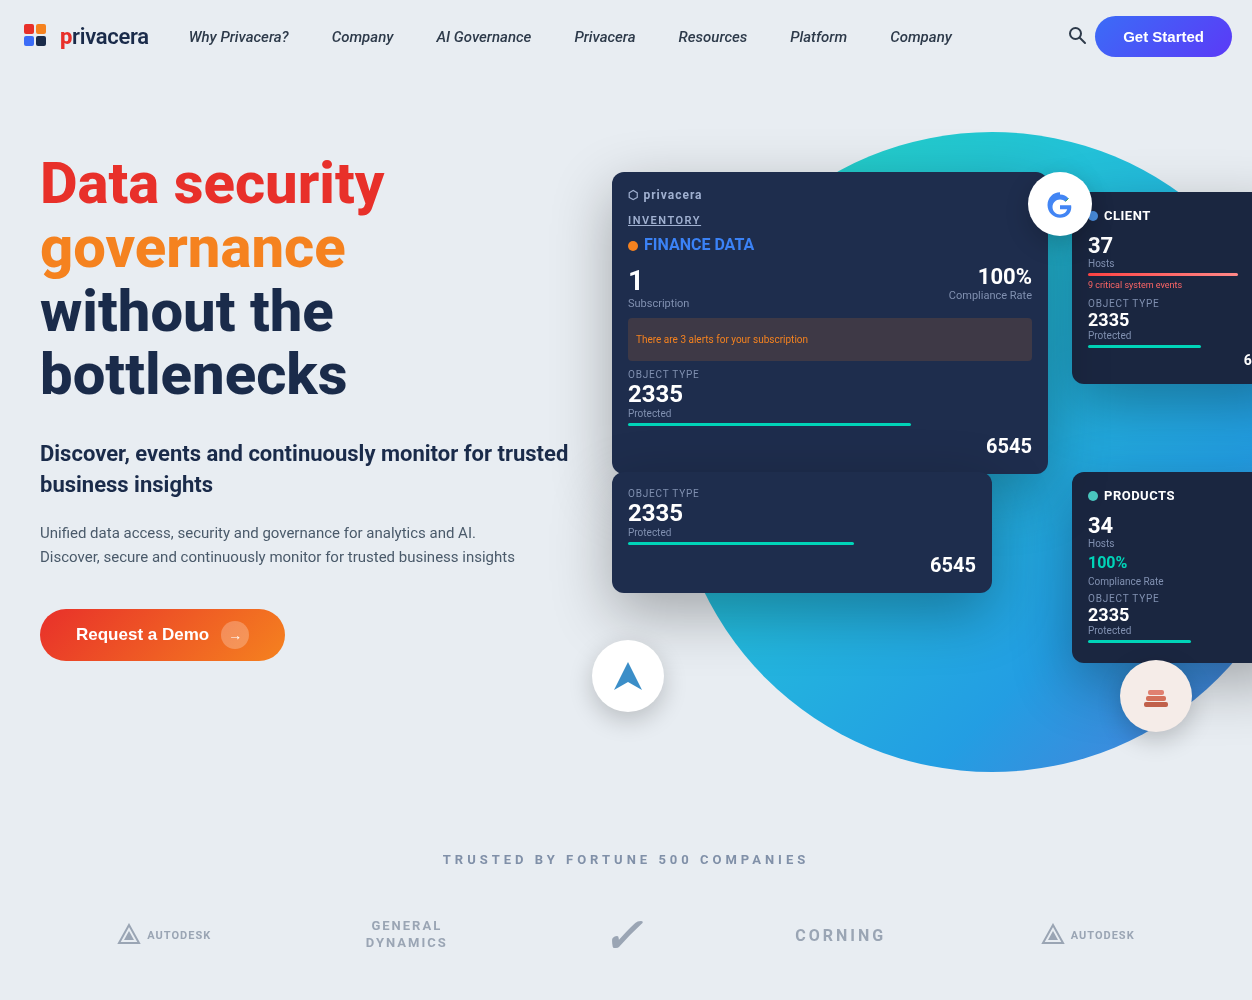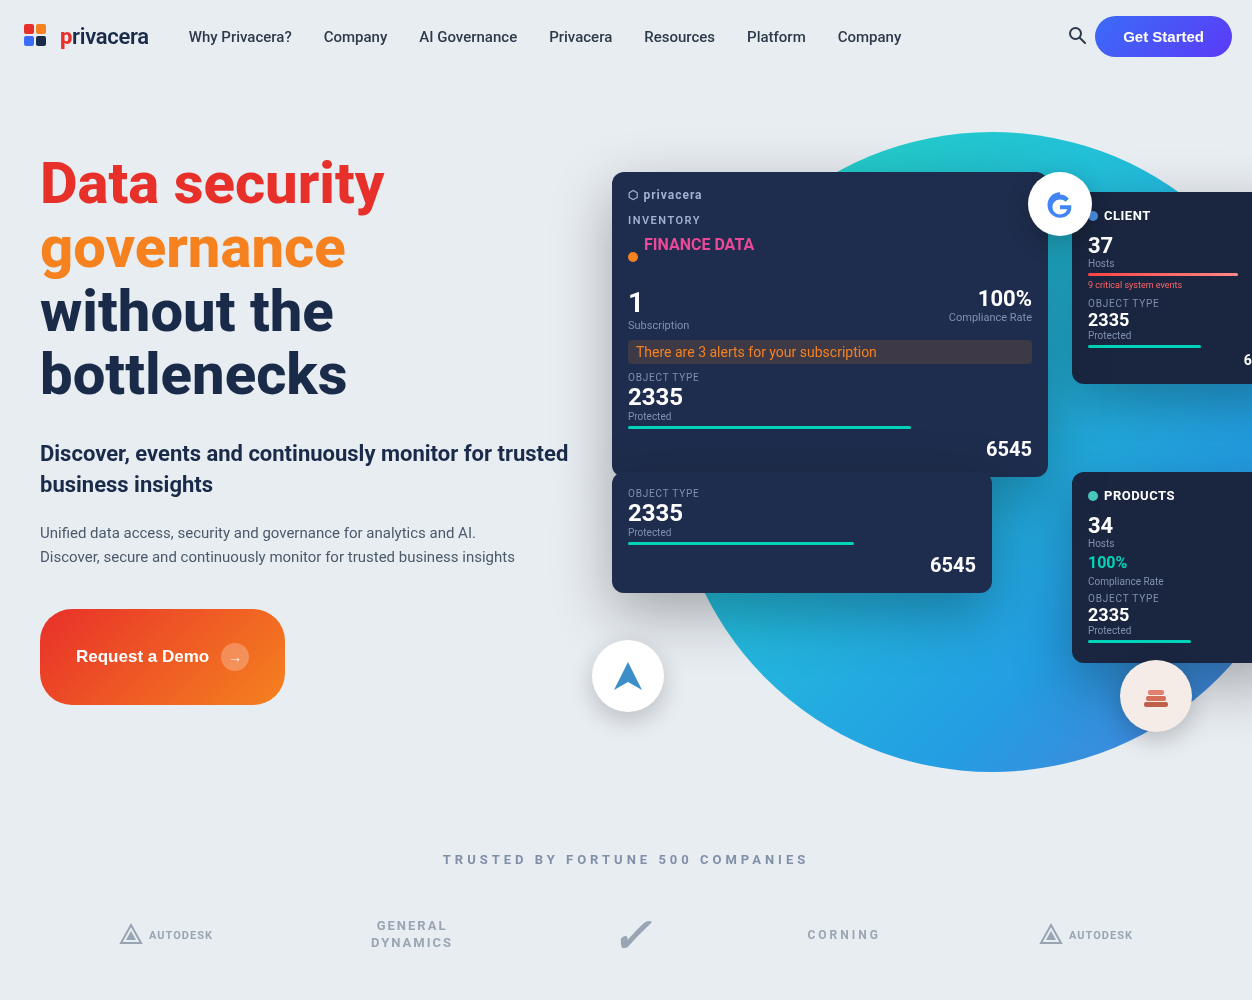--- a/index.html
+++ b/index.html
@@ -33,23 +33,24 @@
     }
     .logo-text {
       font-size: 22px;
       font-weight: 600;
       color: #1a2b4a;
       letter-spacing: -0.3px;
     }
     .logo-text span { color: #e8302a; }
     .nav-links {
       display: flex;
-      gap: 32px;
+      gap: 43px;
       list-style: none;
       flex: 1;
+      font-style: italic;
     }
     .nav-links li a {
       text-decoration: none;
       color: #2d3a4a;
       font-size: 15px;
       font-weight: 500;
     }
     .nav-right {
       display: flex;
       align-items: center;
@@ -110,21 +111,21 @@
       color: #4a5a6a;
       line-height: 1.6;
       margin-bottom: 40px;
       max-width: 480px;
     }
     .demo-btn {
       background: linear-gradient(135deg, #e8302a, #f5821f);
       color: white;
       border: none;
       border-radius: 32px;
-      padding: 34px 36px;
+      padding: 12px 36px;
       font-size: 17px;
       font-weight: 700;
       cursor: pointer;
       display: inline-flex;
       align-items: center;
       gap: 12px;
     }
     .demo-btn .arrow {
       display: inline-flex;
       align-items: center;
@@ -202,63 +203,64 @@
       font-weight: 700;
       letter-spacing: 1px;
     }
     .dash-section-title {
       font-size: 11px;
       color: #a0b0d0;
       text-transform: uppercase;
       letter-spacing: 1.5px;
       margin-bottom: 8px;
       font-weight: 600;
+      text-decoration: underline;
     }
     .dash-orange-dot {
       width: 10px;
       height: 10px;
       background: #f5821f;
       border-radius: 50%;
       display: inline-block;
       margin-right: 6px;
     }
     .dash-blue-dot {
       width: 10px;
       height: 10px;
       background: #4a90e2;
       border-radius: 50%;
       display: inline-block;
       margin-right: 6px;
     }
     .dash-finance-title {
       font-size: 16px;
       font-weight: 700;
-      color: #ec4899;
+      color: #3b82f6;
       text-transform: uppercase;
-      margin-bottom: 24px;
+      margin-bottom: 2px;
     }
     .dash-stat {
       font-size: 28px;
       font-weight: 700;
       color: white;
     }
     .dash-stat-label {
       font-size: 11px;
       color: #8090b0;
     }
     .dash-100 {
       font-size: 22px;
       font-weight: 700;
       color: white;
     }
     .dash-alert {
-      font-size: 14px;
+      font-size: 10px;
       color: #f5821f;
       background: rgba(245,130,31,0.15);
-      padding: 4px 8px;
+      padding: 16px 8px;
       border-radius: 4px;
       margin: 8px 0;
     }
     .dash-obj {
       font-size: 10px;
       color: #8090b0;
       text-transform: uppercase;
       letter-spacing: 0.8px;
     }
     .dash-2335 {
@@ -364,21 +366,21 @@
       text-align: center;
     }
     .logo-nike {
       font-size: 48px;
       font-style: italic;
       font-family: 'Times New Roman', serif;
       color: #9aa5b4;
       letter-spacing: -2px;
     }
     .logo-corning {
-      font-size: 12px;
+      font-size: 16px;
       letter-spacing: 3px;
     }
     .logo-autodesk {
       display: flex;
       align-items: center;
       gap: 6px;
       font-size: 13px;
       letter-spacing: 1px;
     }
 

